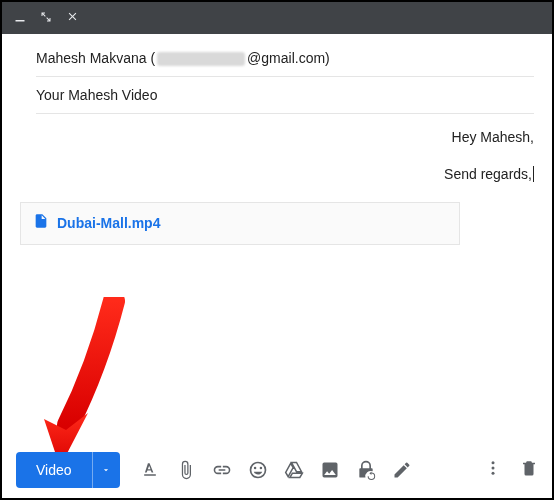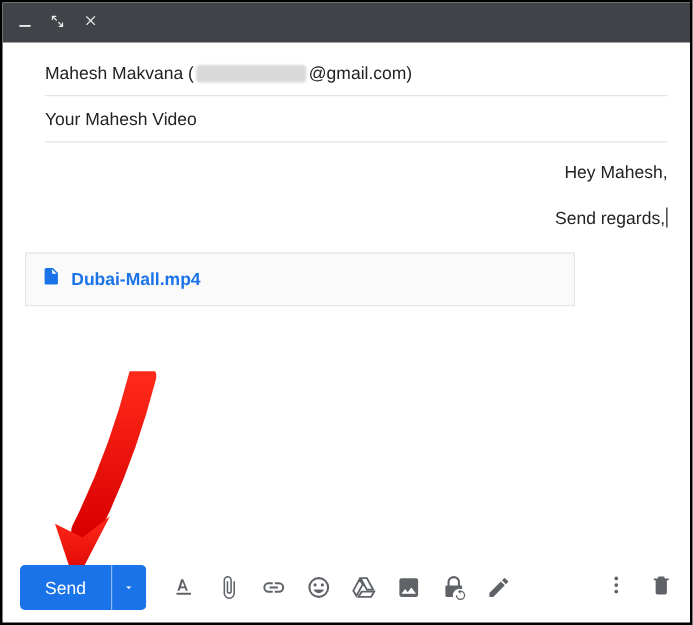--- a/index.html
+++ b/index.html
@@ -180,21 +180,21 @@
       <stop offset="0%" stop-color="#ff2a1a"></stop>
       <stop offset="100%" stop-color="#d90000"></stop>
     </linearGradient>
   </defs>
   <path d="M 72 4 Q 55 70 26 128" stroke="url(#redg)" stroke-width="22" fill="none" stroke-linecap="round"></path>
   <path d="M 18 170 L 2 122 L 24 133 L 46 116 Z" fill="url(#redg)"></path>
 </svg>
 
 <div class="footer">
   <div class="send-group">
-    <button class="send-btn">Send</button>
+    <button class="send-btn">Video</button>
     <button class="send-more">
       <svg viewBox="0 0 24 24">
           <path d="M7 10l5 5 5-5z"></path>
         </svg>
     </button>
   </div>
   <div class="toolbar">
     <span class="tb format">
       <svg viewBox="0 0 24 24">
           <path d="M5 17h14v2H5v-2zM9.5 4h2l4.5 11h-2.1l-.9-2.3H8.9L8 15H5.9L9.5 4zm-.1 7h3.2L11 6.8 9.4 11z"></path>

